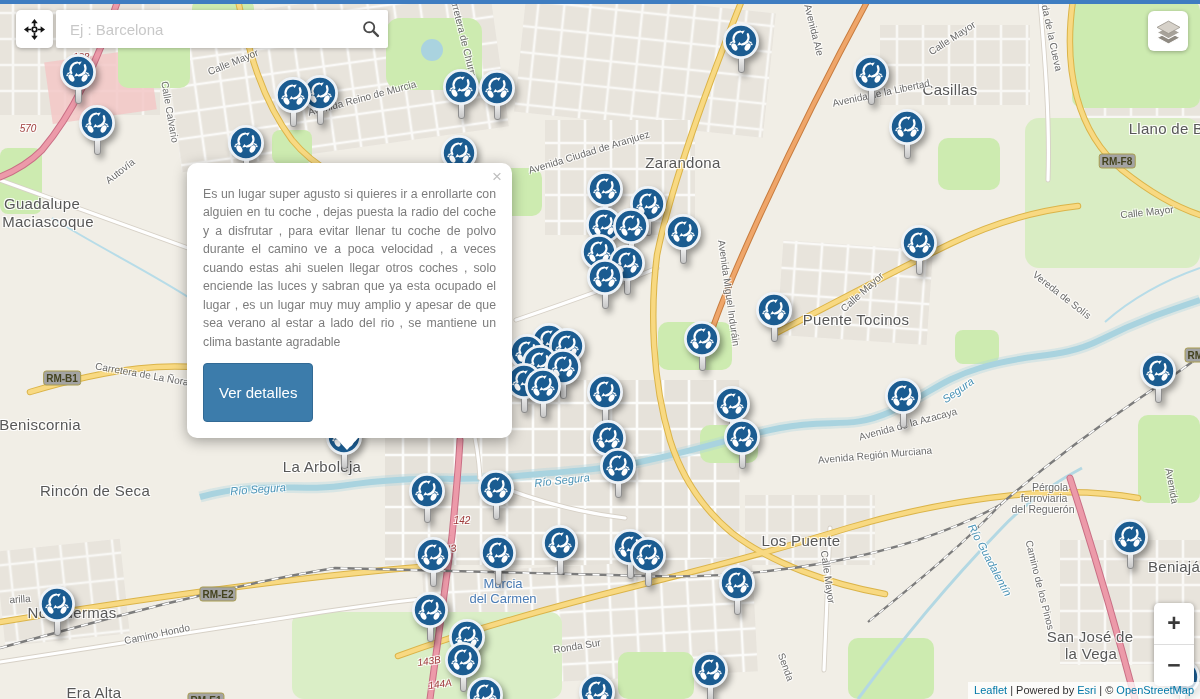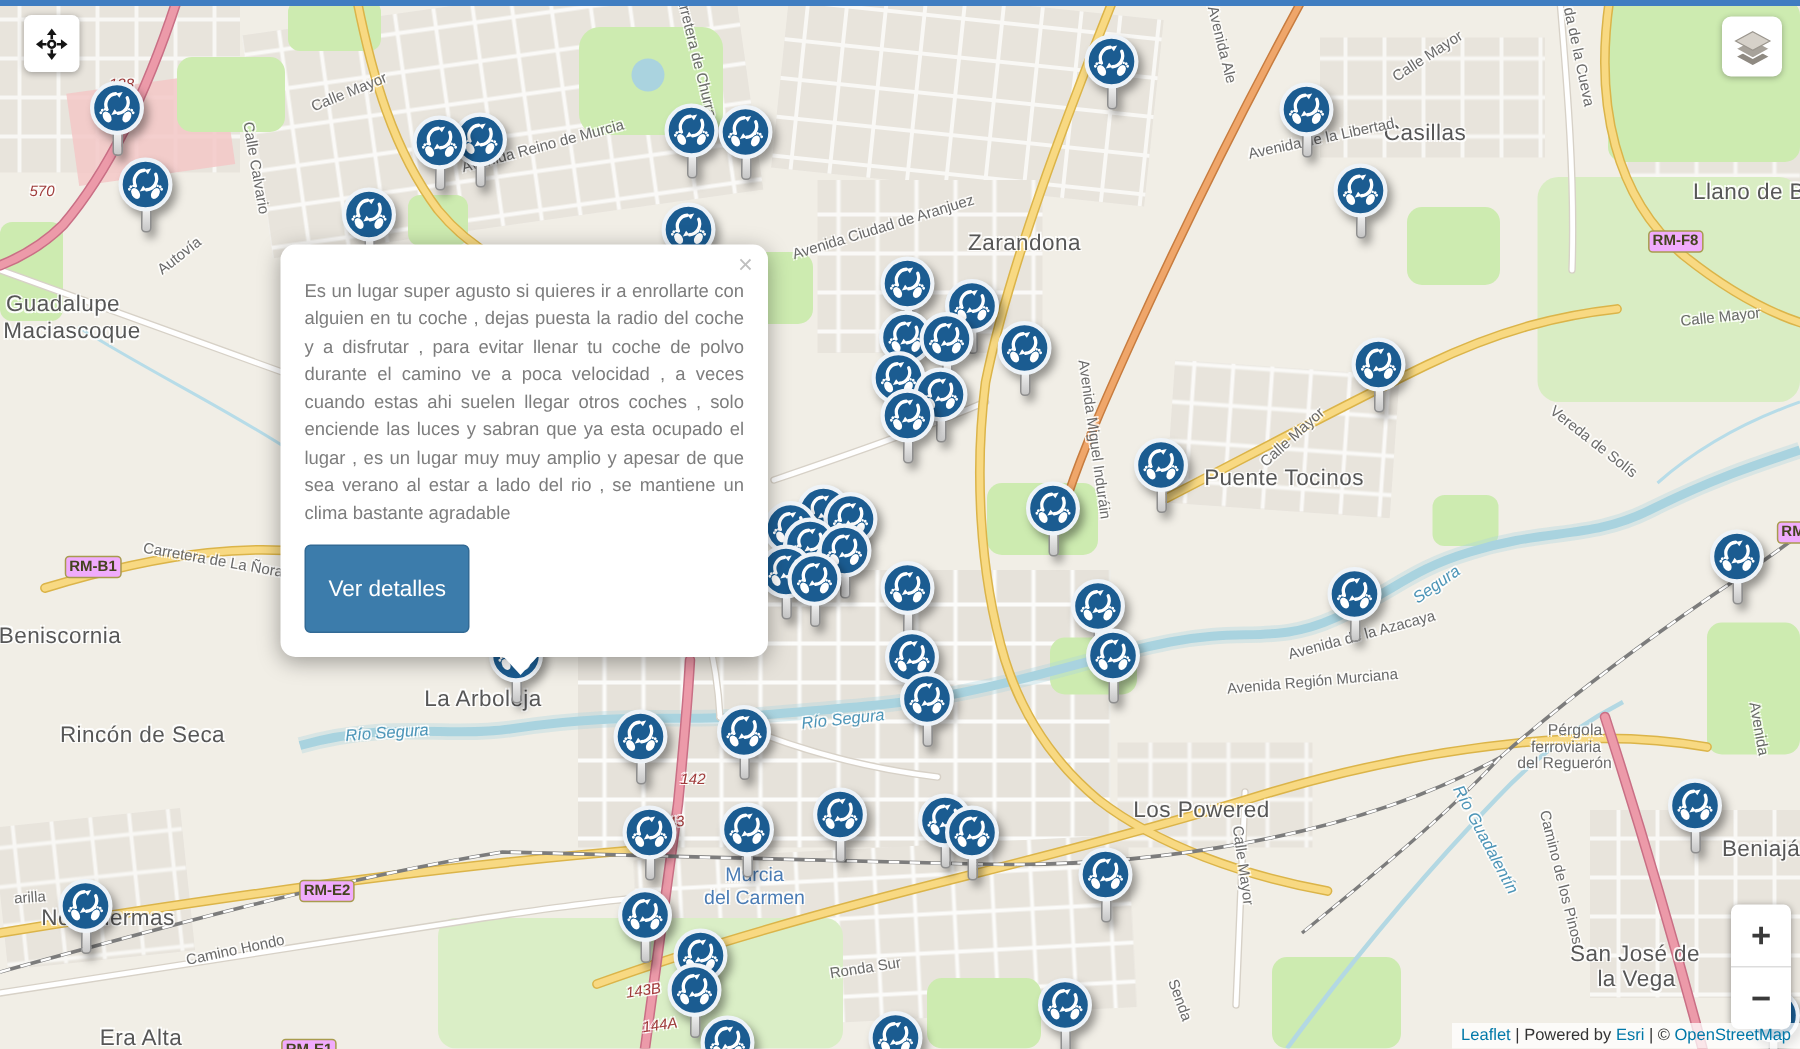--- a/index.html
+++ b/index.html
@@ -9,21 +9,21 @@
   #map-svg{position:absolute;left:0;top:0;z-index:1;}
   #labels{position:absolute;left:0;top:0;width:100%;height:100%;z-index:40;pointer-events:none;}
   .lbl{position:absolute;white-space:nowrap;transform-origin:center;
        text-shadow:-1px -1px 0 rgba(255,255,255,.85),1px -1px 0 rgba(255,255,255,.85),-1px 1px 0 rgba(255,255,255,.85),1px 1px 0 rgba(255,255,255,.85);}
   .place{font-size:15px;color:#575757;letter-spacing:.3px;}
   .place-sm{font-size:10.5px;color:#6b6b6b;}
   .place-blue{font-size:13px;color:#4a7cb5;}
   .street{font-size:10px;color:#6a6a6a;}
   .water{font-size:11px;font-style:italic;color:#4d95b8;}
   .num{font-size:10px;font-style:italic;color:#a03c3c;}
-  .shield{font-size:10px;font-weight:bold;color:#44431f;background:#f0abfc;border:1px solid #a89b4e;border-radius:3px;padding:1px 2px;text-shadow:none;}
+  .shield{font-size:10px;font-weight:bold;color:#44431f;background:#a3a3a3;border:1px solid #a89b4e;border-radius:3px;padding:1px 2px;text-shadow:none;}
   #markers{position:absolute;left:0;top:0;width:100%;height:100%;z-index:50;}
   .marker{position:absolute;width:38px;height:56px;filter:drop-shadow(3px 4px 3px rgba(0,0,0,.38));cursor:pointer;}
   .stem{position:absolute;left:16px;top:32px;width:5px;height:17px;background:linear-gradient(#f7f7f7,#c6c6c6);border:1px solid #8e8e8e;border-radius:0 0 3px 3px;}
   .mc{position:absolute;left:0;top:0;}
   
   #popup{position:absolute;left:187px;top:163px;width:325px;background:#fff;border-radius:10px;
          box-shadow:0 3px 14px rgba(0,0,0,.35);padding:13px 16px 16px 16px;box-sizing:border-box;z-index:1200;}
   .ptitle{font-size:19px;color:#555;letter-spacing:.2px;}
   .psub{font-size:16px;color:#b3b3b3;}
   #popup-close{position:absolute;top:5px;right:10px;font-size:17px;color:#bfbfbf;cursor:pointer;line-height:1;}
@@ -240,21 +240,21 @@
       <span class="lbl place" style="left: 48px; top: 221px; transform: translate(-50%, -50%) rotate(0deg);">Maciascoque</span>
       <span class="lbl place" style="left: 683px; top: 162px; transform: translate(-50%, -50%) rotate(0deg);">Zarandona</span>
       <span class="lbl place" style="left: 950px; top: 89px; transform: translate(-50%, -50%) rotate(0deg);">Casillas</span>
       <span class="lbl place" style="left: 1166px; top: 128px; transform: translate(-50%, -50%) rotate(0deg);">Llano de B</span>
       <span class="lbl place" style="left: 856px; top: 319px; transform: translate(-50%, -50%) rotate(0deg);">Puente Tocinos</span>
       <span class="lbl place" style="left: 40px; top: 424px; transform: translate(-50%, -50%) rotate(0deg);">Beniscornia</span>
       <span class="lbl place" style="left: 95px; top: 490px; transform: translate(-50%, -50%) rotate(0deg);">Rincón de Seca</span>
       <span class="lbl place" style="left: 322px; top: 466px; transform: translate(-50%, -50%) rotate(0deg);">La Arboleja</span>
       <span class="lbl place-blue" style="left: 503px; top: 583px; transform: translate(-50%, -50%) rotate(0deg);">Murcia</span>
       <span class="lbl place-blue" style="left: 503px; top: 598px; transform: translate(-50%, -50%) rotate(0deg);">del Carmen</span>
-      <span class="lbl place" style="left: 801px; top: 540px; transform: translate(-50%, -50%) rotate(0deg);">Los Powered</span>
+      <span class="lbl place" style="left: 801px; top: 540px; transform: translate(-50%, -50%) rotate(0deg);">Los Puente</span>
       <span class="lbl place" style="left: 1090px; top: 636px; transform: translate(-50%, -50%) rotate(0deg);">San José de</span>
       <span class="lbl place" style="left: 1091px; top: 653px; transform: translate(-50%, -50%) rotate(0deg);">la Vega</span>
       <span class="lbl place" style="left: 94px; top: 672px; transform: translate(-50%, -50%) rotate(0deg); margin-top: 20px;">Era Alta</span>
       <span class="lbl place" style="left: 72px; top: 612px; transform: translate(-50%, -50%) rotate(0deg);">Nonduermas</span>
       <span class="lbl place" style="left: 1174px; top: 566px; transform: translate(-50%, -50%) rotate(0deg);">Beniajá</span>
       <span class="lbl place-sm" style="left: 1050px; top: 487px; transform: translate(-50%, -50%) rotate(0deg);">Pérgola</span>
       <span class="lbl place-sm" style="left: 1044px; top: 498px; transform: translate(-50%, -50%) rotate(0deg);">ferroviaria</span>
       <span class="lbl place-sm" style="left: 1043px; top: 509px; transform: translate(-50%, -50%) rotate(0deg);">del Reguerón</span>
       <span class="lbl street" style="left: 233px; top: 62px; transform: translate(-50%, -50%) rotate(-22deg);">Calle Mayor</span>
       <span class="lbl street" style="left: 463px; top: 35px; transform: translate(-50%, -50%) rotate(76deg);">Carretera de Churra</span>
@@ -637,20 +637,29 @@
         <path d="M1 12 l4.6 -3.4 v6.8 z"></path>
         <path d="M23 12 l-4.6 -3.4 v6.8 z"></path>
       </g>
       <g stroke="#151515" stroke-width="1.8" fill="none">
         <path d="M12 5 V8.4 M12 15.6 V19 M5 12 H8.4 M15.6 12 H19"></path>
         <circle cx="12" cy="12" r="2.4"></circle>
       </g>
     </svg>
   </div>
 
+  <div id="searchbox">
+    <input type="text" placeholder="Ej : Barcelona" style="">
+    <span class="sicon">
+      <svg viewBox="0 0 22 22" width="20" height="20">
+        <circle cx="9" cy="9" r="5.6" fill="none" stroke="#4a4a4a" stroke-width="2"></circle>
+        <path d="M13.4 13.4 L18.6 18.6" stroke="#4a4a4a" stroke-width="2.6" stroke-linecap="round"></path>
+      </svg>
+    </span>
+  </div>
 
   <div id="layers-btn">
     <svg viewBox="0 0 26 26" width="27" height="27">
       <polygon points="13,13 24,19 13,25 2,19" fill="#8f8a82" stroke="#ffffff" stroke-width="1"></polygon>
       <polygon points="13,8 24,14 13,20 2,14" fill="#a7a29a" stroke="#ffffff" stroke-width="1"></polygon>
       <polygon points="13,3 24,9 13,15 2,9" fill="#d6d1c9" stroke="#9b968e" stroke-width="0.8"></polygon>
     </svg>
   </div>
 
   <div id="zoomctl">

